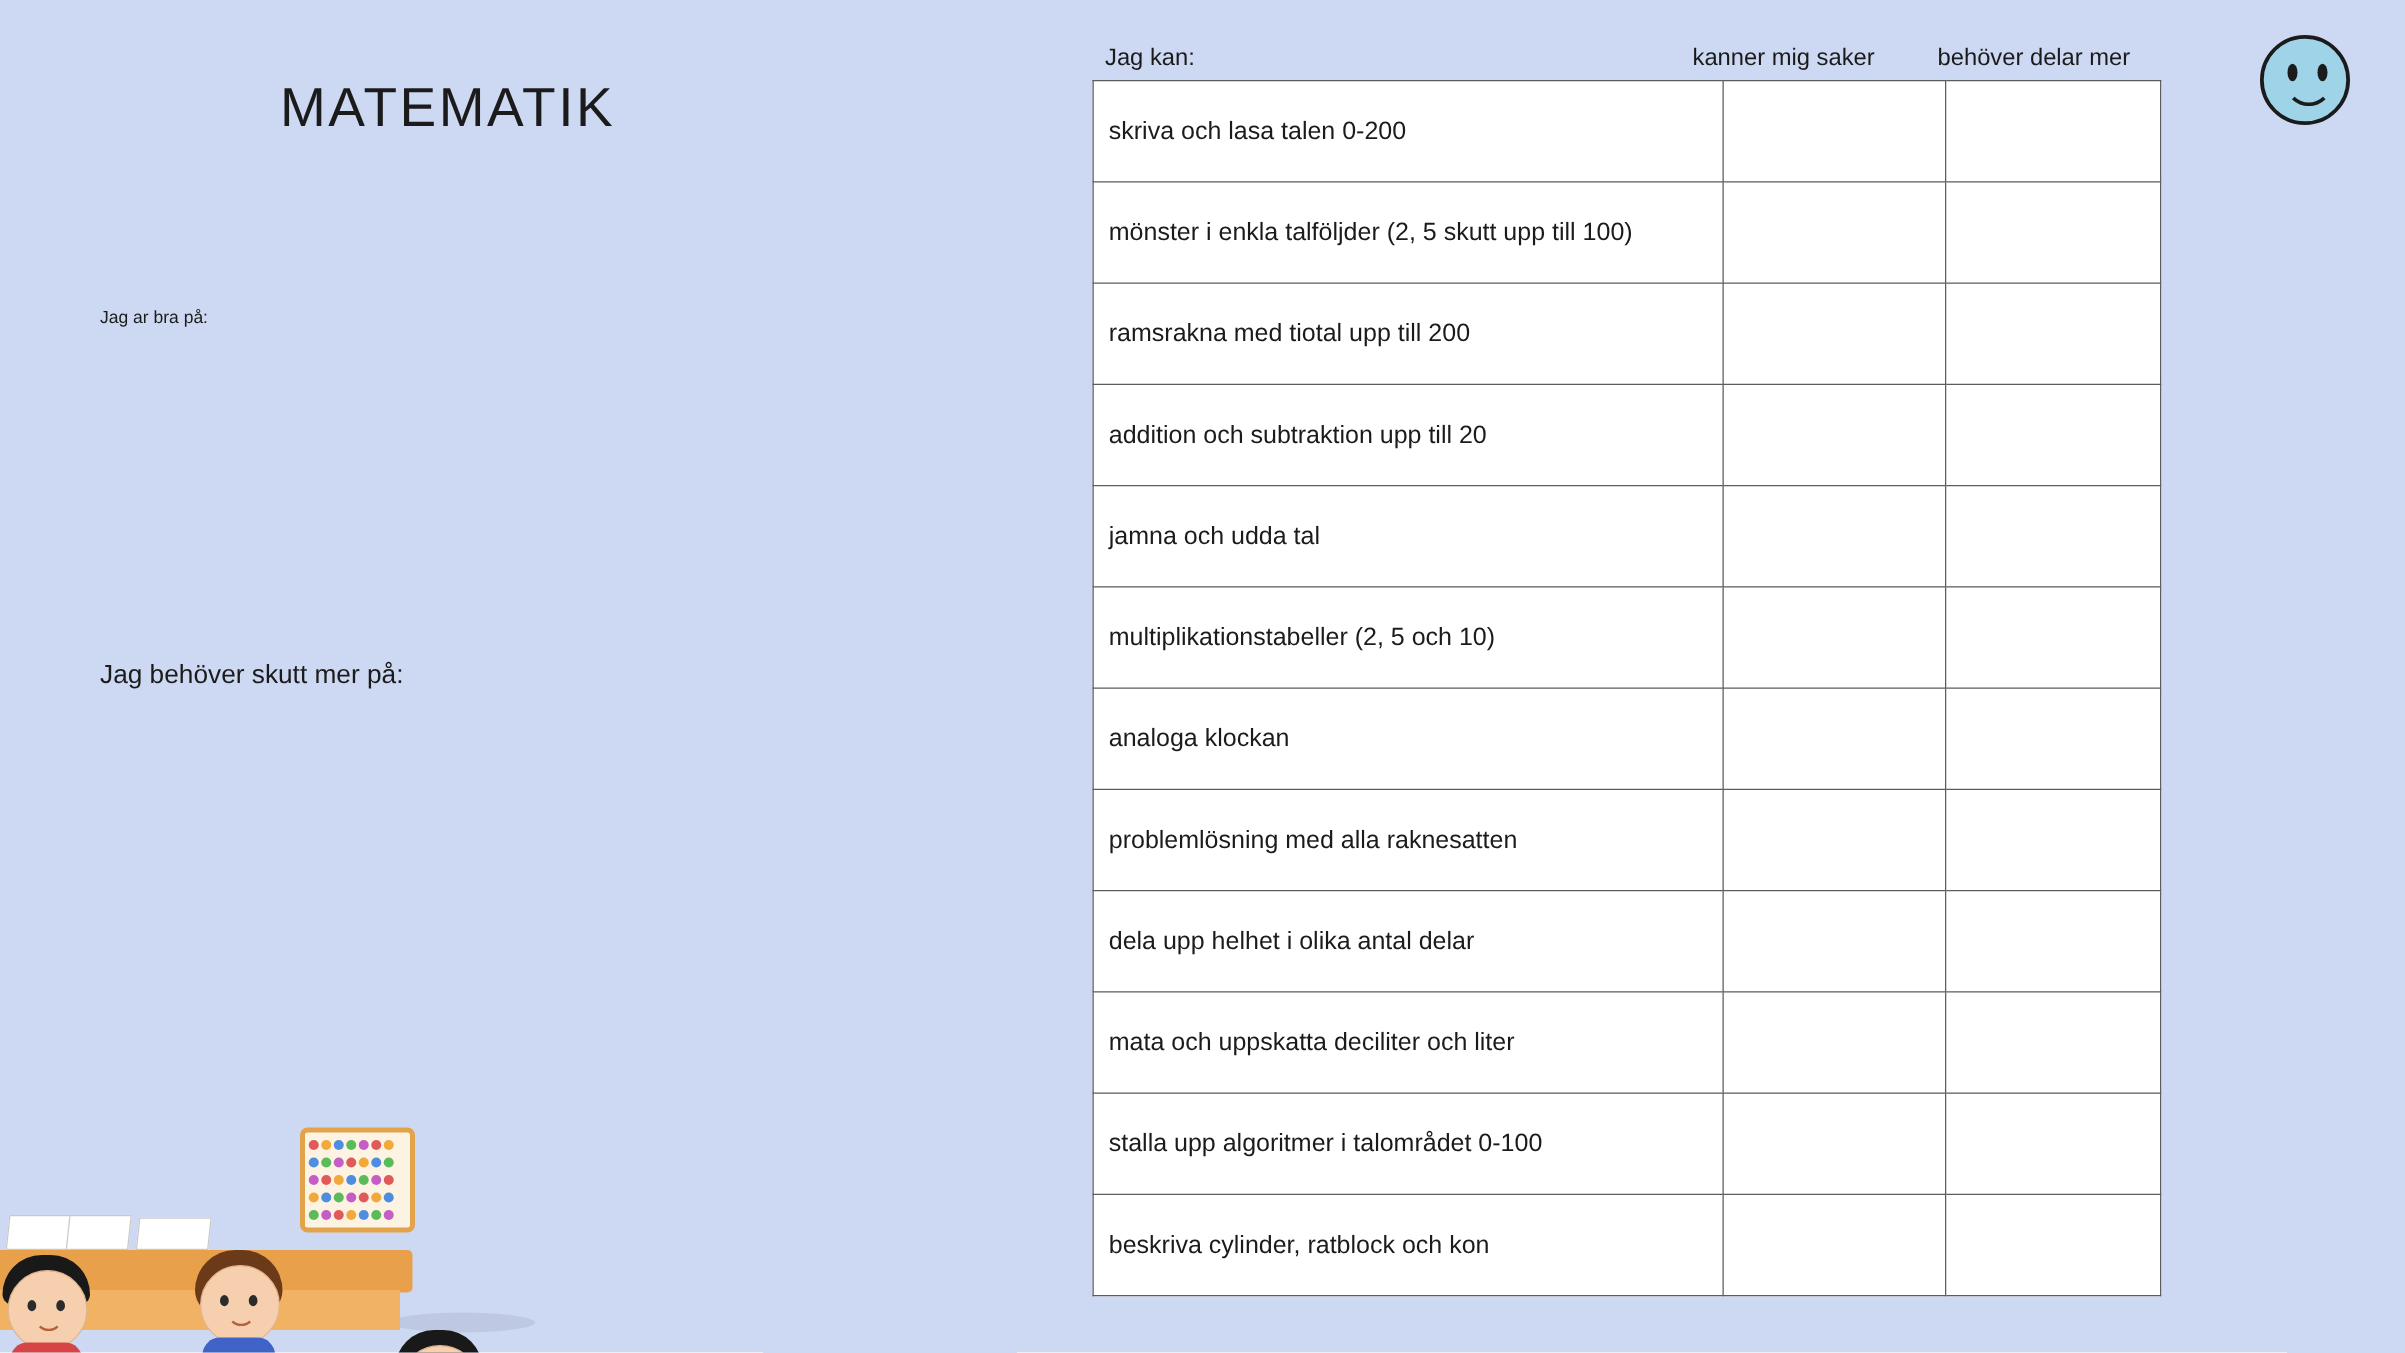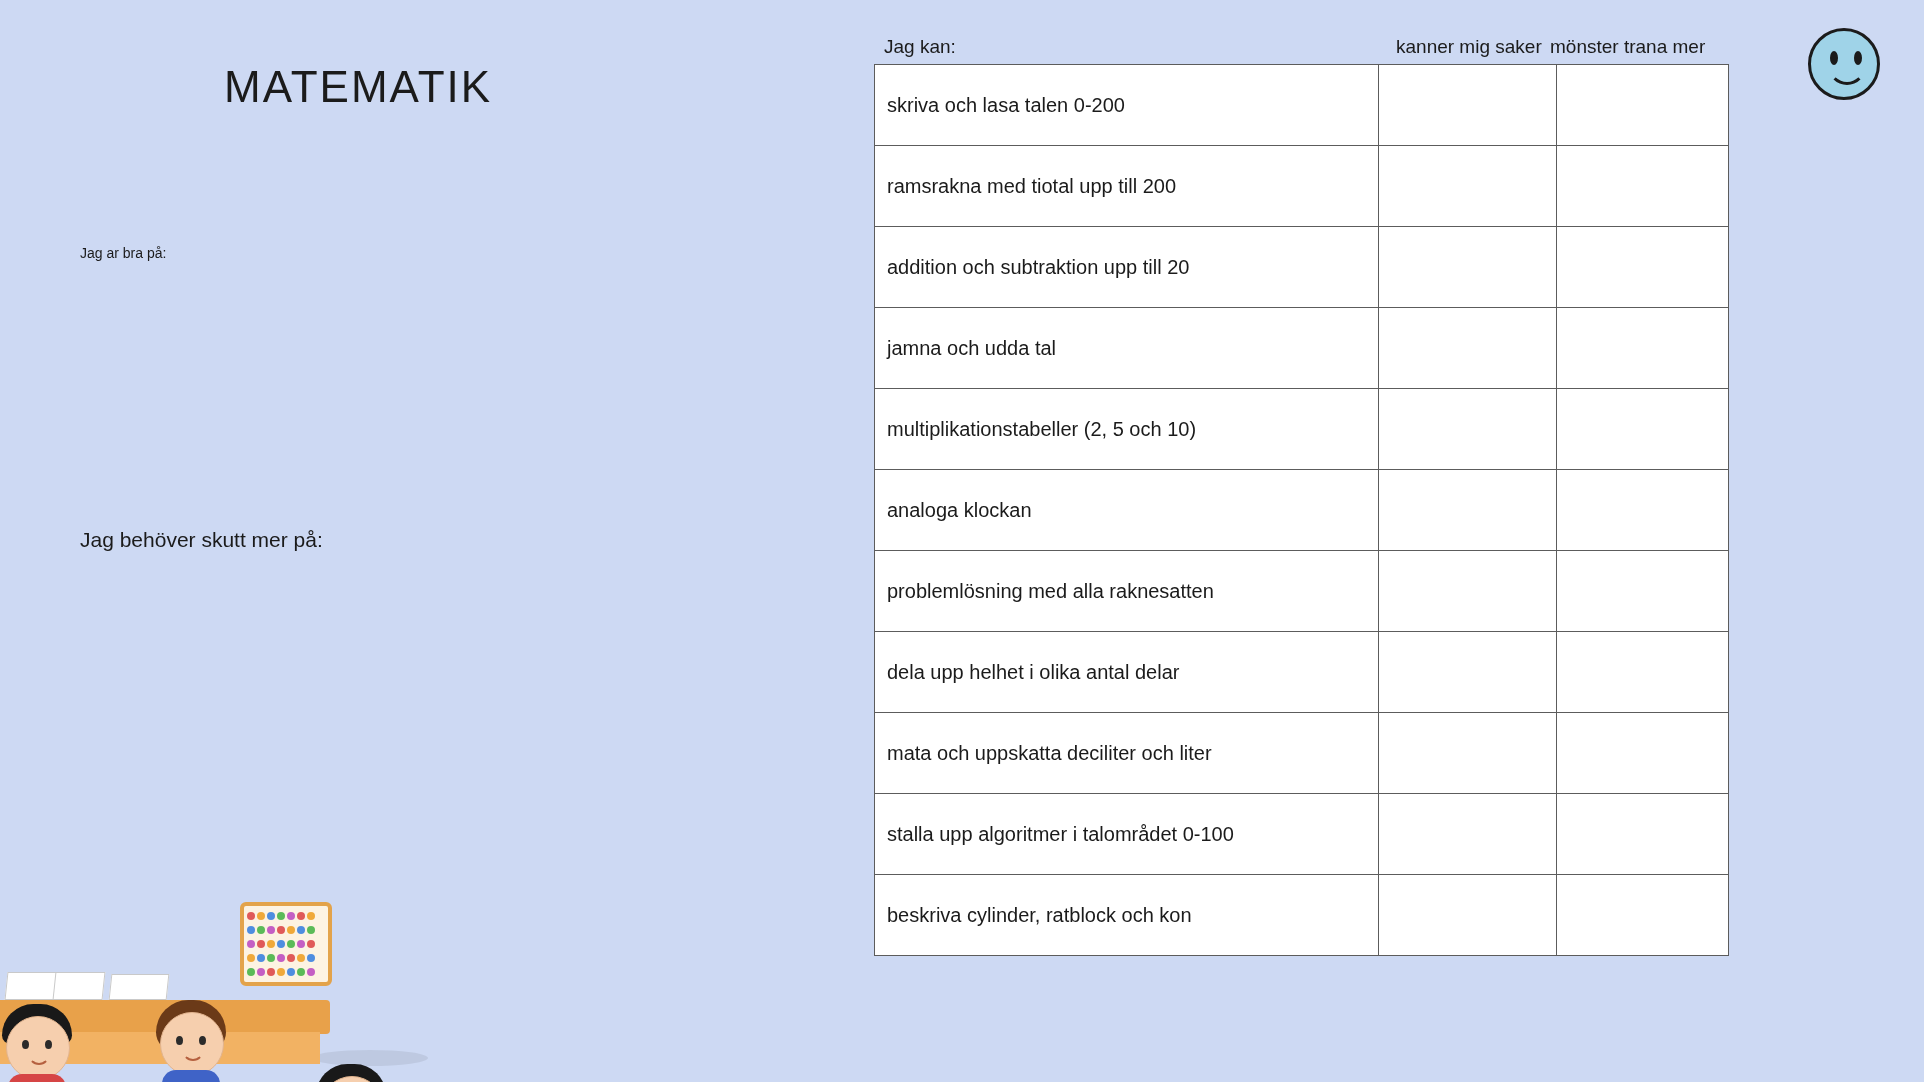--- a/index.html
+++ b/index.html
@@ -57,21 +57,21 @@
     position: relative;
     height: 34px;
   }
   .hdr {
     position: absolute;
     font-size: 19px;
     color: #1b1b1b;
     white-space: nowrap;
   }
   .hdr-task { left: 10px; top: 6px; }
-  .hdr-sure { left: 522px; top: 6px; }
+  .hdr-sure { left: 480px; top: 6px; }
   .hdr-practice { left: 676px; top: 6px; }
 
   table.skills {
     border-collapse: collapse;
     width: 840px;
     table-layout: fixed;
     background: #ffffff;
   }
   table.skills td {
     border: 1px solid #5c5c5c;
@@ -278,26 +278,31 @@
   <div class="smiley">
     <div class="eye l"></div>
     <div class="eye r"></div>
     <div class="mouth"></div>
   </div>
 
   <div class="table-wrap">
     <div class="col-headers">
       <div class="hdr hdr-task">Jag kan:</div>
       <div class="hdr hdr-sure">kanner mig saker</div>
-      <div class="hdr hdr-practice">mönster trana mer</div>
+      <div class="hdr hdr-practice">behöver delar mer</div>
     </div>
     <table class="skills">
       <tbody>
         <tr>
           <td class="task">skriva och lasa talen 0-200</td>
+          <td class="mark"></td>
+          <td class="mark2"></td>
+        </tr>
+        <tr>
+          <td class="task">mönster i enkla talföljder (2, 5 skutt upp till 100)</td>
           <td class="mark"></td>
           <td class="mark2"></td>
         </tr>
         <tr>
           <td class="task">ramsrakna med tiotal upp till 200</td>
           <td class="mark"></td>
           <td class="mark2"></td>
         </tr>
         <tr>
           <td class="task">addition och subtraktion upp till 20</td>

